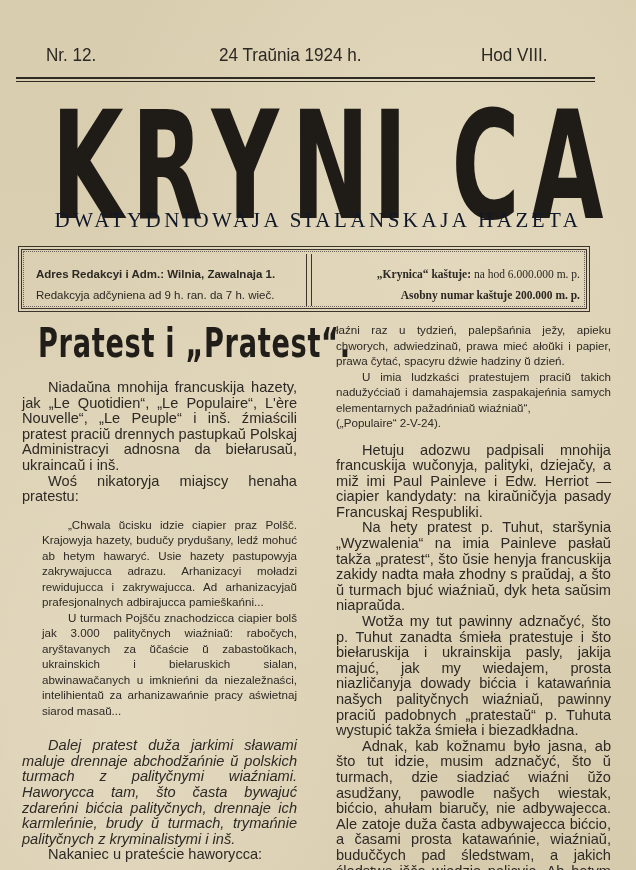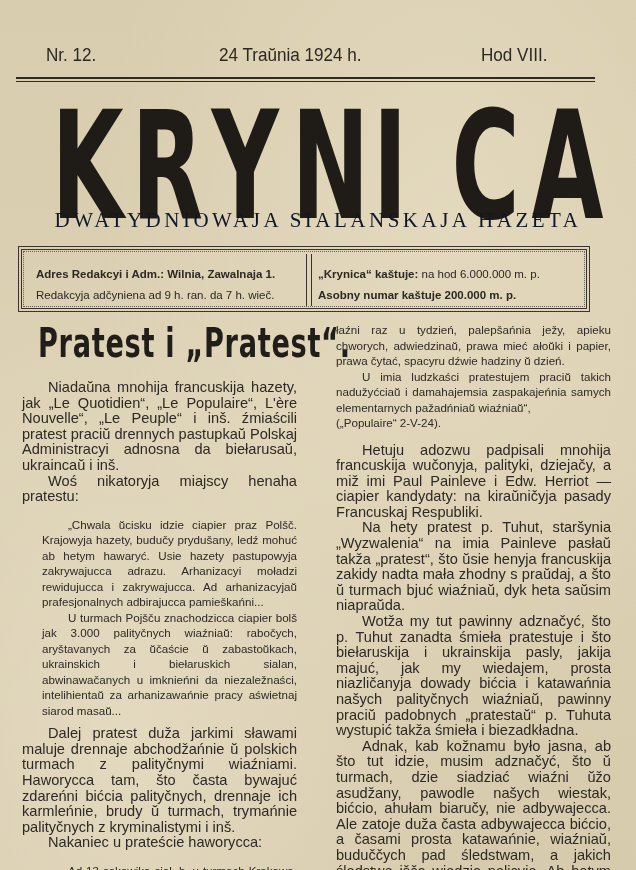--- a/index.html
+++ b/index.html
@@ -33,21 +33,21 @@
       width: 60px; text-align: center; display: inline-block;
     }
     .subtitle { position: absolute; left: 0; width: 636px; top: 204px; text-align: center; font-family: "Liberation Serif", serif; font-size: 21px; letter-spacing: 3.5px; color: #0f172a; }
 
     
     .infobox { position: absolute; left: 18px; top: 242px; width: 572px; height: 66px; box-sizing: border-box; border: 4px solid #3a342c; border-style: double; }
     .infobox::before { content: ""; position: absolute; inset: 1px; border: 1px dotted #6b6255; }
     .infobox .divider { position: absolute; left: 284px; top: 4px; width: 4px; height: 52px; border-left: 1px solid #3a342c; border-right: 1px solid #3a342c; }
     .info-l, .info-r { position: absolute; top: 14px; font-family: "Liberation Sans", sans-serif; font-size: 11.5px; line-height: 21px; color: #2c2823; }
     .info-l { left: 14px; width: 262px; }
-    .info-r { left: 296px; width: 262px; text-align: left; }
+    .info-r { left: 296px; width: 262px; text-align: right; font-family: Liberation Serif, serif; }
     .b { font-weight: bold; }
 
     
     .headline { position: absolute; left: 38px; top: 316px; font-family: "DejaVu Sans", sans-serif; font-weight: bold; font-size: 40px; color: #211d19; transform: scaleX(0.68); transform-origin: left top; white-space: nowrap; letter-spacing: 1px; }
 
     .col { position: absolute; font-family: "Liberation Sans", sans-serif; color: #2e2924; }
     .col p { margin: 0; text-align: justify; }
     .large { font-size: 14.6px; line-height: 15.6px; }
     .small { font-size: 11.6px; line-height: 15.5px; }
     .indent { text-indent: 26px; }
@@ -96,21 +96,21 @@
 
   <div class="headline">Pratest i „Pratest“.</div>
 
   <div class="col" style="left:22px; top:376px; width:275px;">
     <p class="large indent">Niadaŭna mnohija francuskija hazety, jak „Le Quotidien“, „Le Populaire“, L'ère Nouvelle“, „Le Peuple“ i inš. źmiaścili pratest praciŭ drennych pastupkaŭ Polskaj Administracyi adnosna da biełarusaŭ, ukraincaŭ i inš.</p>
     <p class="large indent">Woś nikatoryja miajscy henaha pratestu:</p>
     <div style="padding-left:20px; margin-top:12px;">
       <p class="small indent">„Chwala ŭcisku idzie ciapier praz Polšč. Krajowyja hazety, budučy prydušany, ledź mohuć ab hetym hawaryć. Usie hazety pastupowyja zakrywajucca adrazu. Arhanizacyi moładzi rewidujucca i zakrywajucca. Ad arhanizacyjaŭ prafesjonalnych adbirajucca pamieškańni...</p>
       <p class="small indent">U turmach Pojšču znachodzicca ciapier bolš jak 3.000 palityčnych wiaźniaŭ: rabočych, aryštavanych za ŭčaście ŭ zabastoŭkach, ukrainskich i biełaruskich sialan, abwinawačanych u imknieńni da niezaležnaści, intelihientaŭ za arhanizawańnie pracy aświetnaj siarod masaŭ...</p>
     </div>
-    <p class="large indent" style="margin-top:8px;">Dalej pratest duža jarkimi sławami maluje drennaje abchodžańnie ŭ polskich turmach z palityčnymi wiaźniami. Haworycca tam, što časta bywajuć zdareńni bićcia palityčnych, drennaje ich karmleńnie, brudy ŭ turmach, trymańnie palityčnych z kryminalistymi i inš.</p>
+    <p class="large indent" style="margin-top:20px;font-style:italic;">Dalej pratest duža jarkimi sławami maluje drennaje abchodžańnie ŭ polskich turmach z palityčnymi wiaźniami. Haworycca tam, što časta bywajuć zdareńni bićcia palityčnych, drennaje ich karmleńnie, brudy ŭ turmach, trymańnie palityčnych z kryminalistymi i inš.</p>
     <p class="large indent">Nakaniec u prateście haworycca:</p>
     <div style="padding-left:20px; margin-top:12px;">
       <p class="small indent">Ad 13 sakawika siol. h. u turmach Krakawa, Lwowa i Łodzi niekulkisot wiaźniaŭ raspačali haładoŭku, kab dabicca: ačyščeńnia kameraŭ, dzie raźwiołsia brud, źmieny bializny,</p>
     </div>
   </div>
 
   <div class="col" style="left:336px; top:318px; width:275px;">
     <div>
       <p class="small">łaźni raz u tydzień, palepšańnia ježy, apieku chworych, adwiedzinaŭ, prawa mieć ałoŭki i papier, prawa čytać, spacyru dźwie hadziny ŭ dzień.</p>
       <p class="small indent">U imia ludzkaści pratestujem praciŭ takich nadužyćciaŭ i damahajemsia zaspakajeńnia samych elementarnych pažadńniaŭ wiaźniaŭ“,</p>

